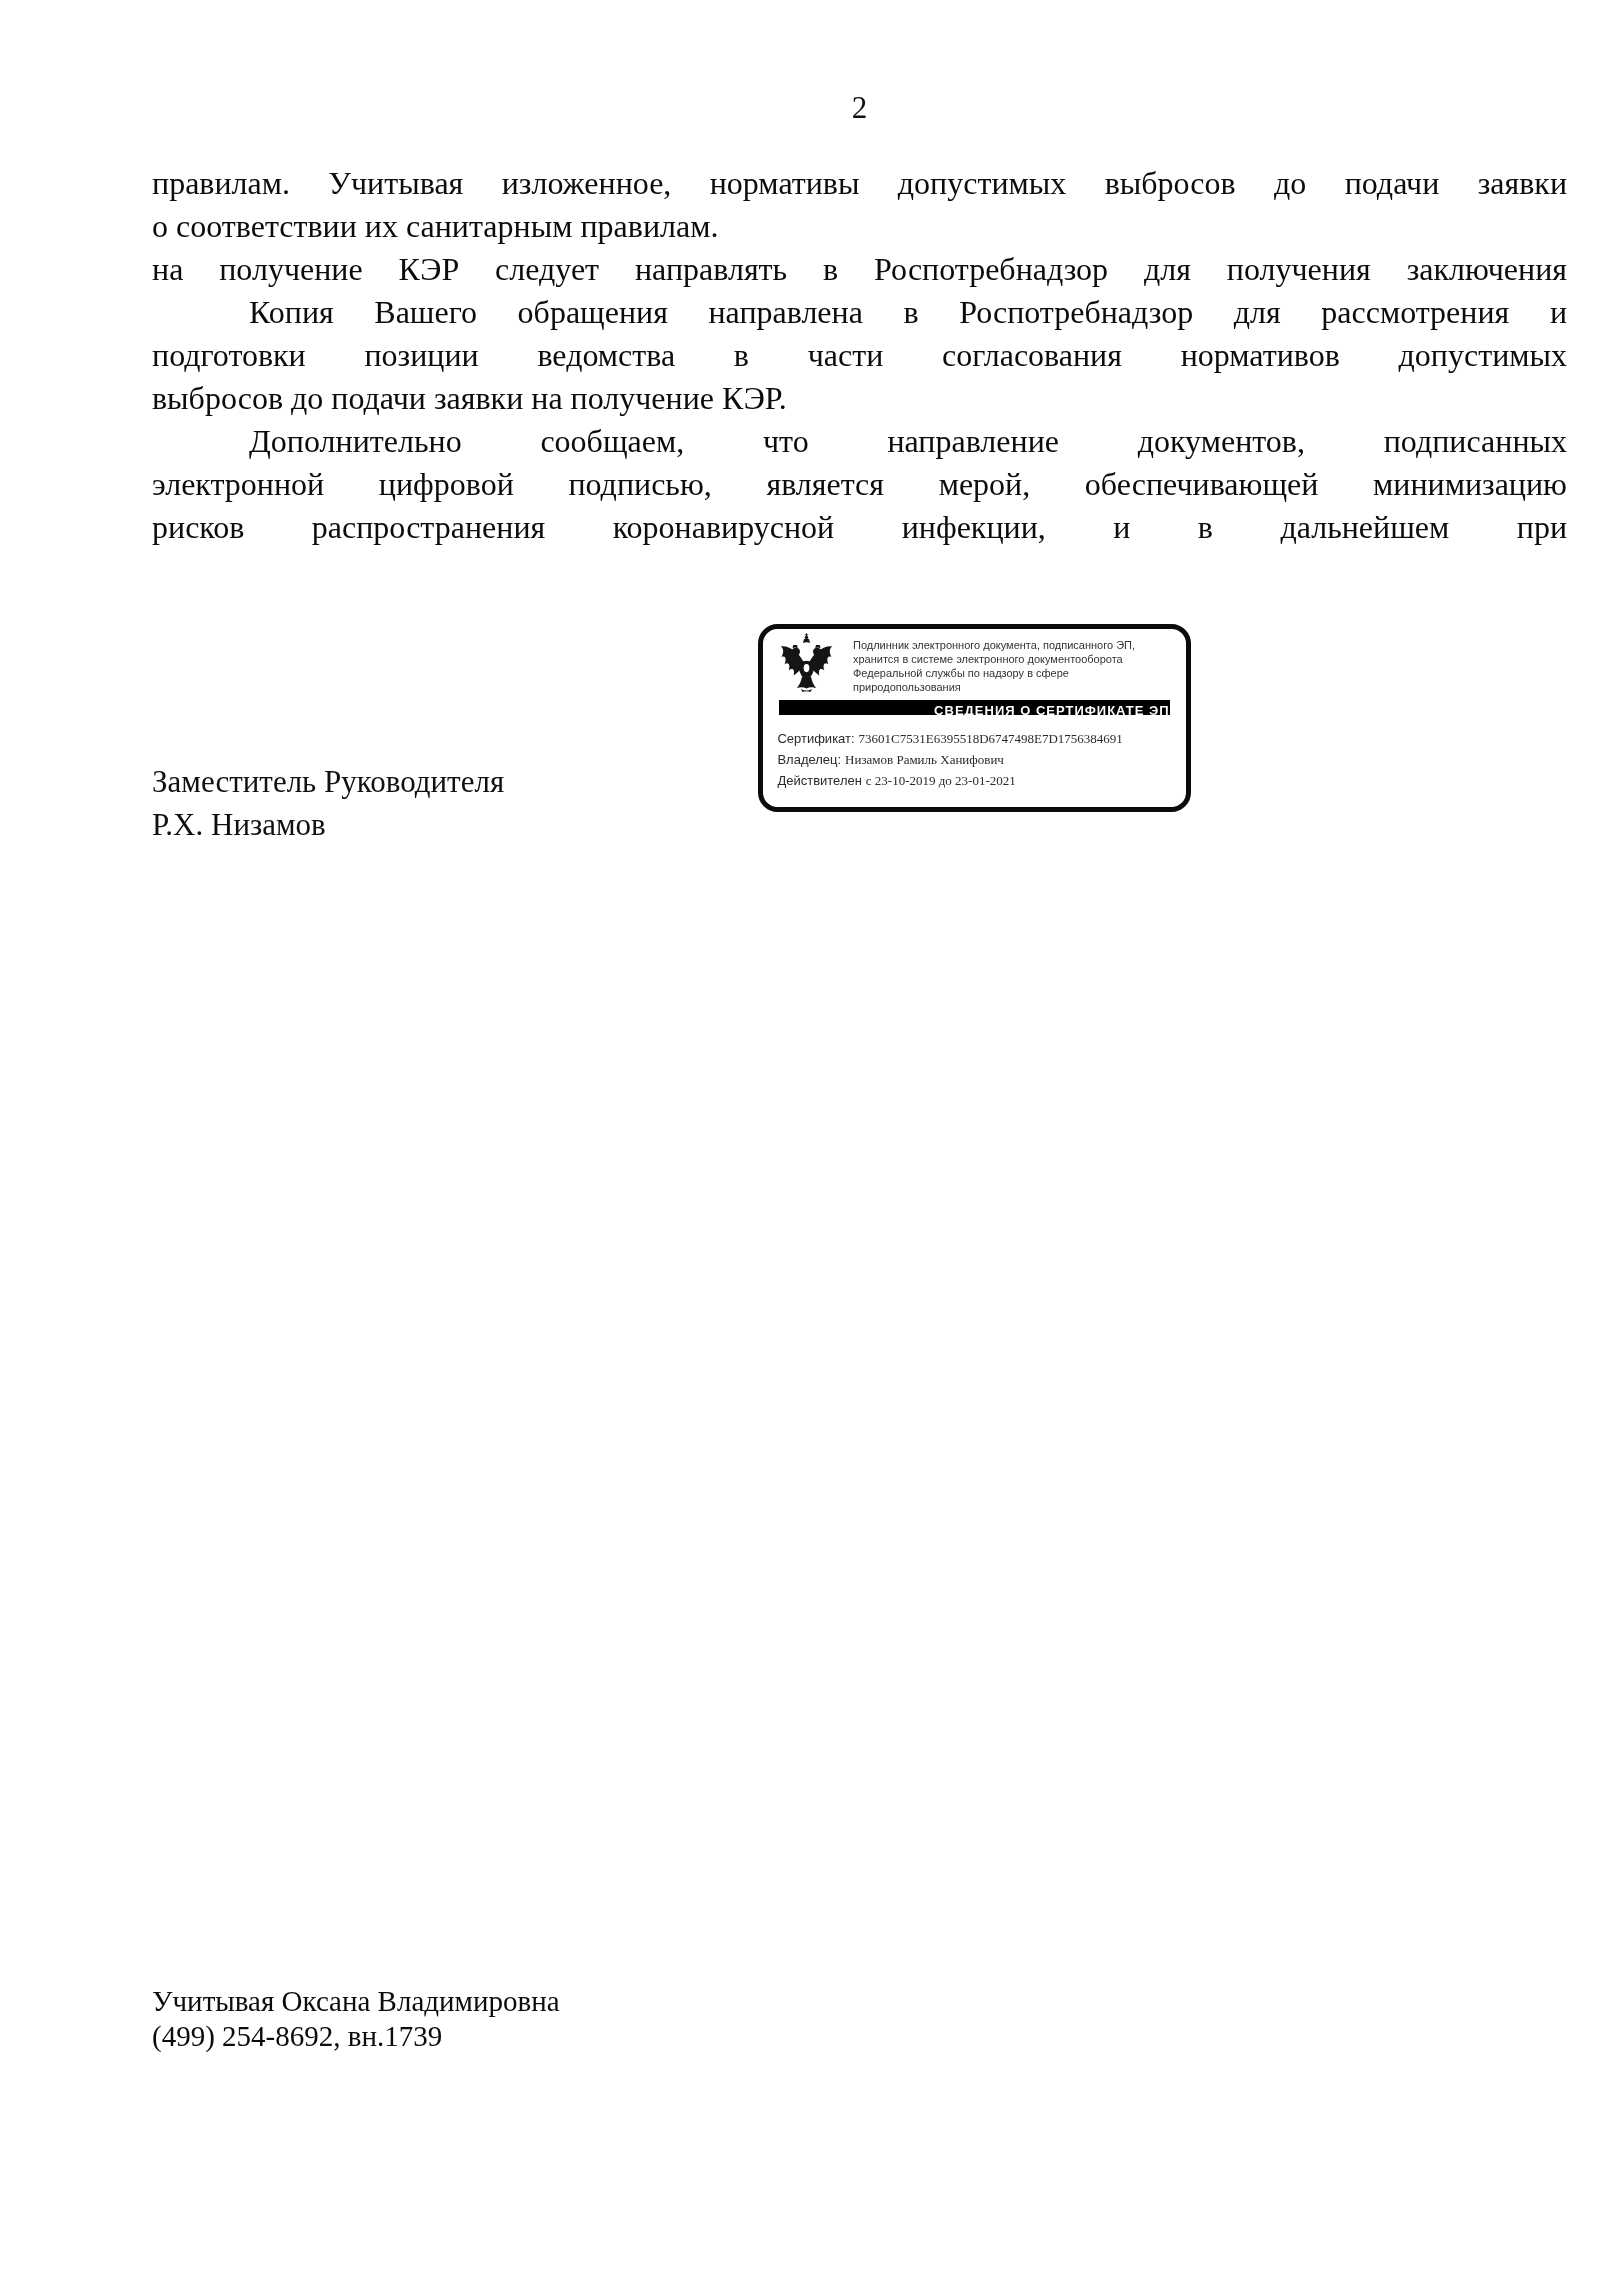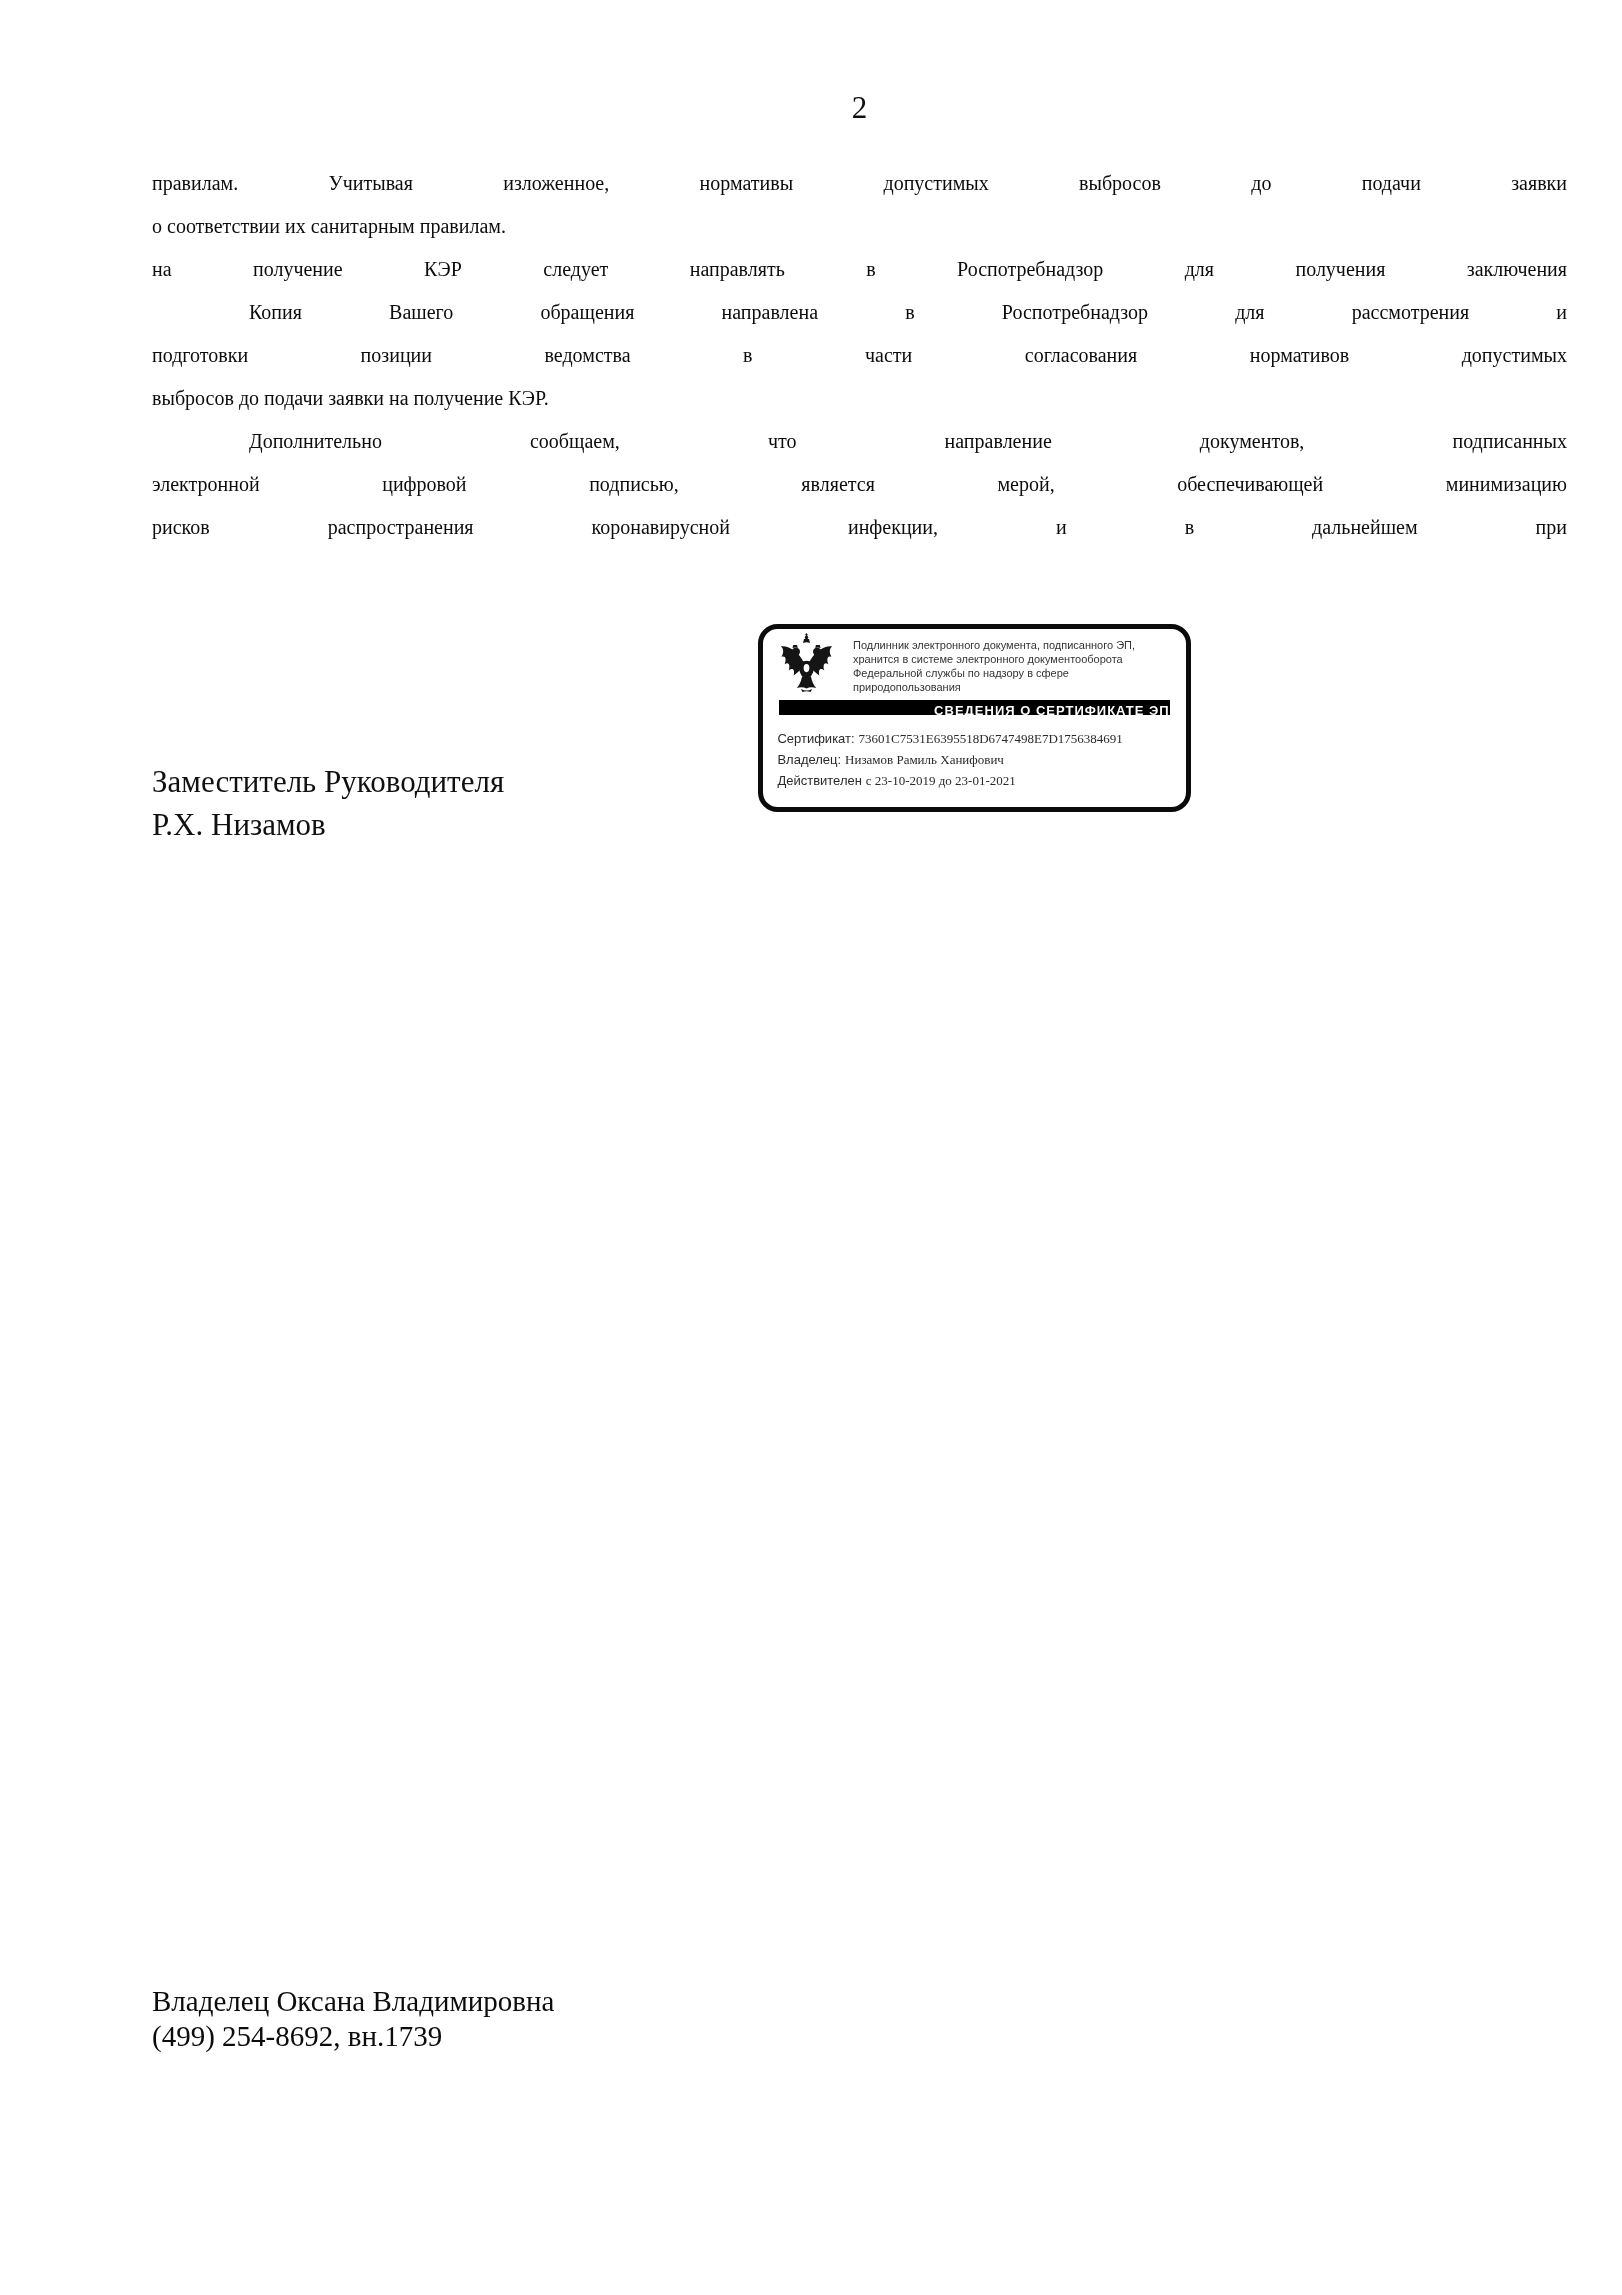--- a/index.html
+++ b/index.html
@@ -18,21 +18,21 @@
     position: absolute;
     left: 152px; top: 89px; width: 1415px;
     text-align: center;
     font-size: 31px; line-height: 37px;
   }
 
   
   .body-text {
     position: absolute;
     left: 152px; top: 162px; width: 1415px;
-    font-size: 20px; line-height: 43px;
+    font-size: 32px; line-height: 43px;
     color: #0c0c0c;
   }
   .body-text .line {
     text-align: justify;
     text-justify: inter-word;
   }
   .body-text .line.just { text-align-last: justify; }
   .body-text .line.indent { padding-left: 97px; }
 
   
@@ -182,18 +182,18 @@
       <span>Действителен</span><span>с 23-10-2019 до 23-01-2021</span>
     </div>
   </div>
 
   <div class="signature-row">
     <span>Заместитель Руководителя</span>
     <span>Р.Х. Низамов</span>
   </div>
 
   <div class="footer">
-    <div>Владелец Оксана Владимировна</div>
+    <div>Учитывая Оксана Владимировна</div>
     <div>(499) 254-8692, вн.1739</div>
   </div>
 
 </div>
 
 
 </body></html>

